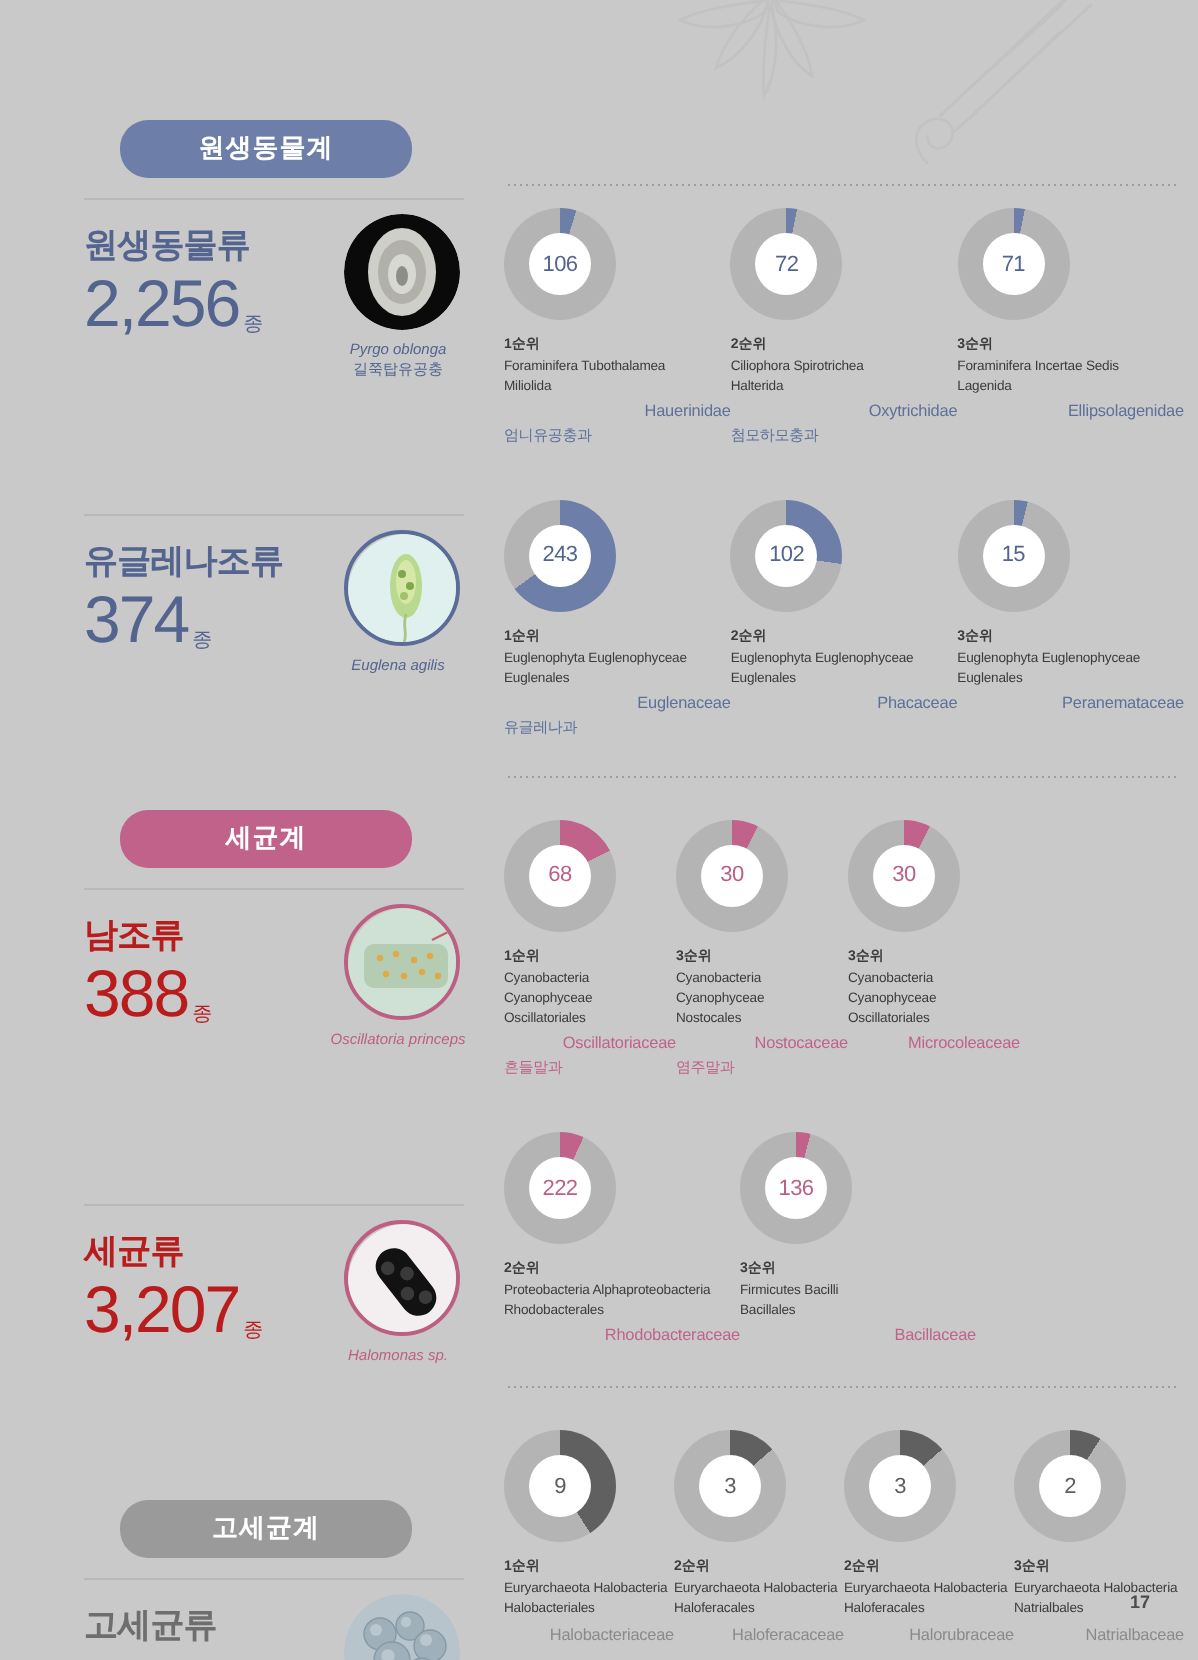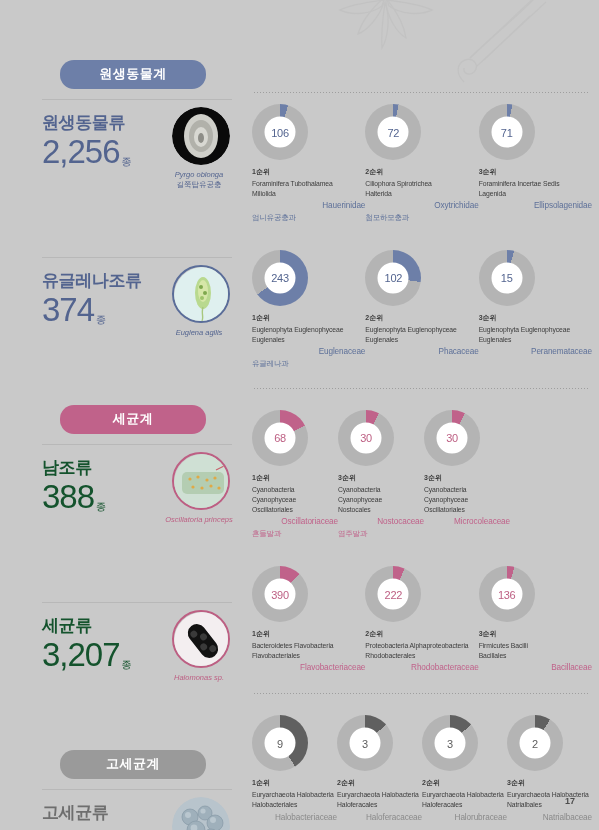--- a/index.html
+++ b/index.html
@@ -81,21 +81,21 @@
   }
   .taxa-unit {
     font-size: 10px;
     font-weight: normal;
     margin-left: 2px;
     vertical-align: -2px;
     letter-spacing: 0;
   }
 
   .c-blue    { color: #53648f; }
-  .c-pink    { color: #14532d; }
+  .c-pink    { color: #b91c1c; }
   .c-gray    { color: #6e6e6e; }
 
   
   .specimen {
     position: absolute;
     right: 6px;
     top: 8px;
     width: 62px;
     text-align: center;
   }
@@ -483,31 +483,20 @@
           <div class="family-name fam-pink">Microcoleaceae</div>
           <div class="family-kr fam-pink"></div>
         </div>
       </div>
     </div>
 
     <div class="rank-group" style="padding-top:26px;">
       <div class="rank-row">
         <div class="rank-item">
           <div class="donut-wrap">
-            <div class="donut" style="background: conic-gradient(rgb(192, 98, 138) 0deg, rgb(192, 98, 138) 43.92deg, rgb(180, 180, 180) 43.92deg, rgb(180, 180, 180) 360deg);"></div>
-            <div class="donut-hole num-pink">390</div>
-          </div>
-          <div class="rank-label">1순위</div>
-          <div class="taxon-line">Bacteroidetes Flavobacteria</div>
-          <div class="taxon-line">Flavobacteriales</div>
-          <div class="family-name fam-pink">Flavobacteriaceae</div>
-          <div class="family-kr fam-pink"></div>
-        </div>
-        <div class="rank-item">
-          <div class="donut-wrap">
             <div class="donut" style="background: conic-gradient(rgb(192, 98, 138) 0deg, rgb(192, 98, 138) 24.84deg, rgb(180, 180, 180) 24.84deg, rgb(180, 180, 180) 360deg);"></div>
             <div class="donut-hole num-pink">222</div>
           </div>
           <div class="rank-label">2순위</div>
           <div class="taxon-line">Proteobacteria Alphaproteobacteria</div>
           <div class="taxon-line">Rhodobacterales</div>
           <div class="family-name fam-pink">Rhodobacteraceae</div>
           <div class="family-kr fam-pink"></div>
         </div>
         <div class="rank-item">

